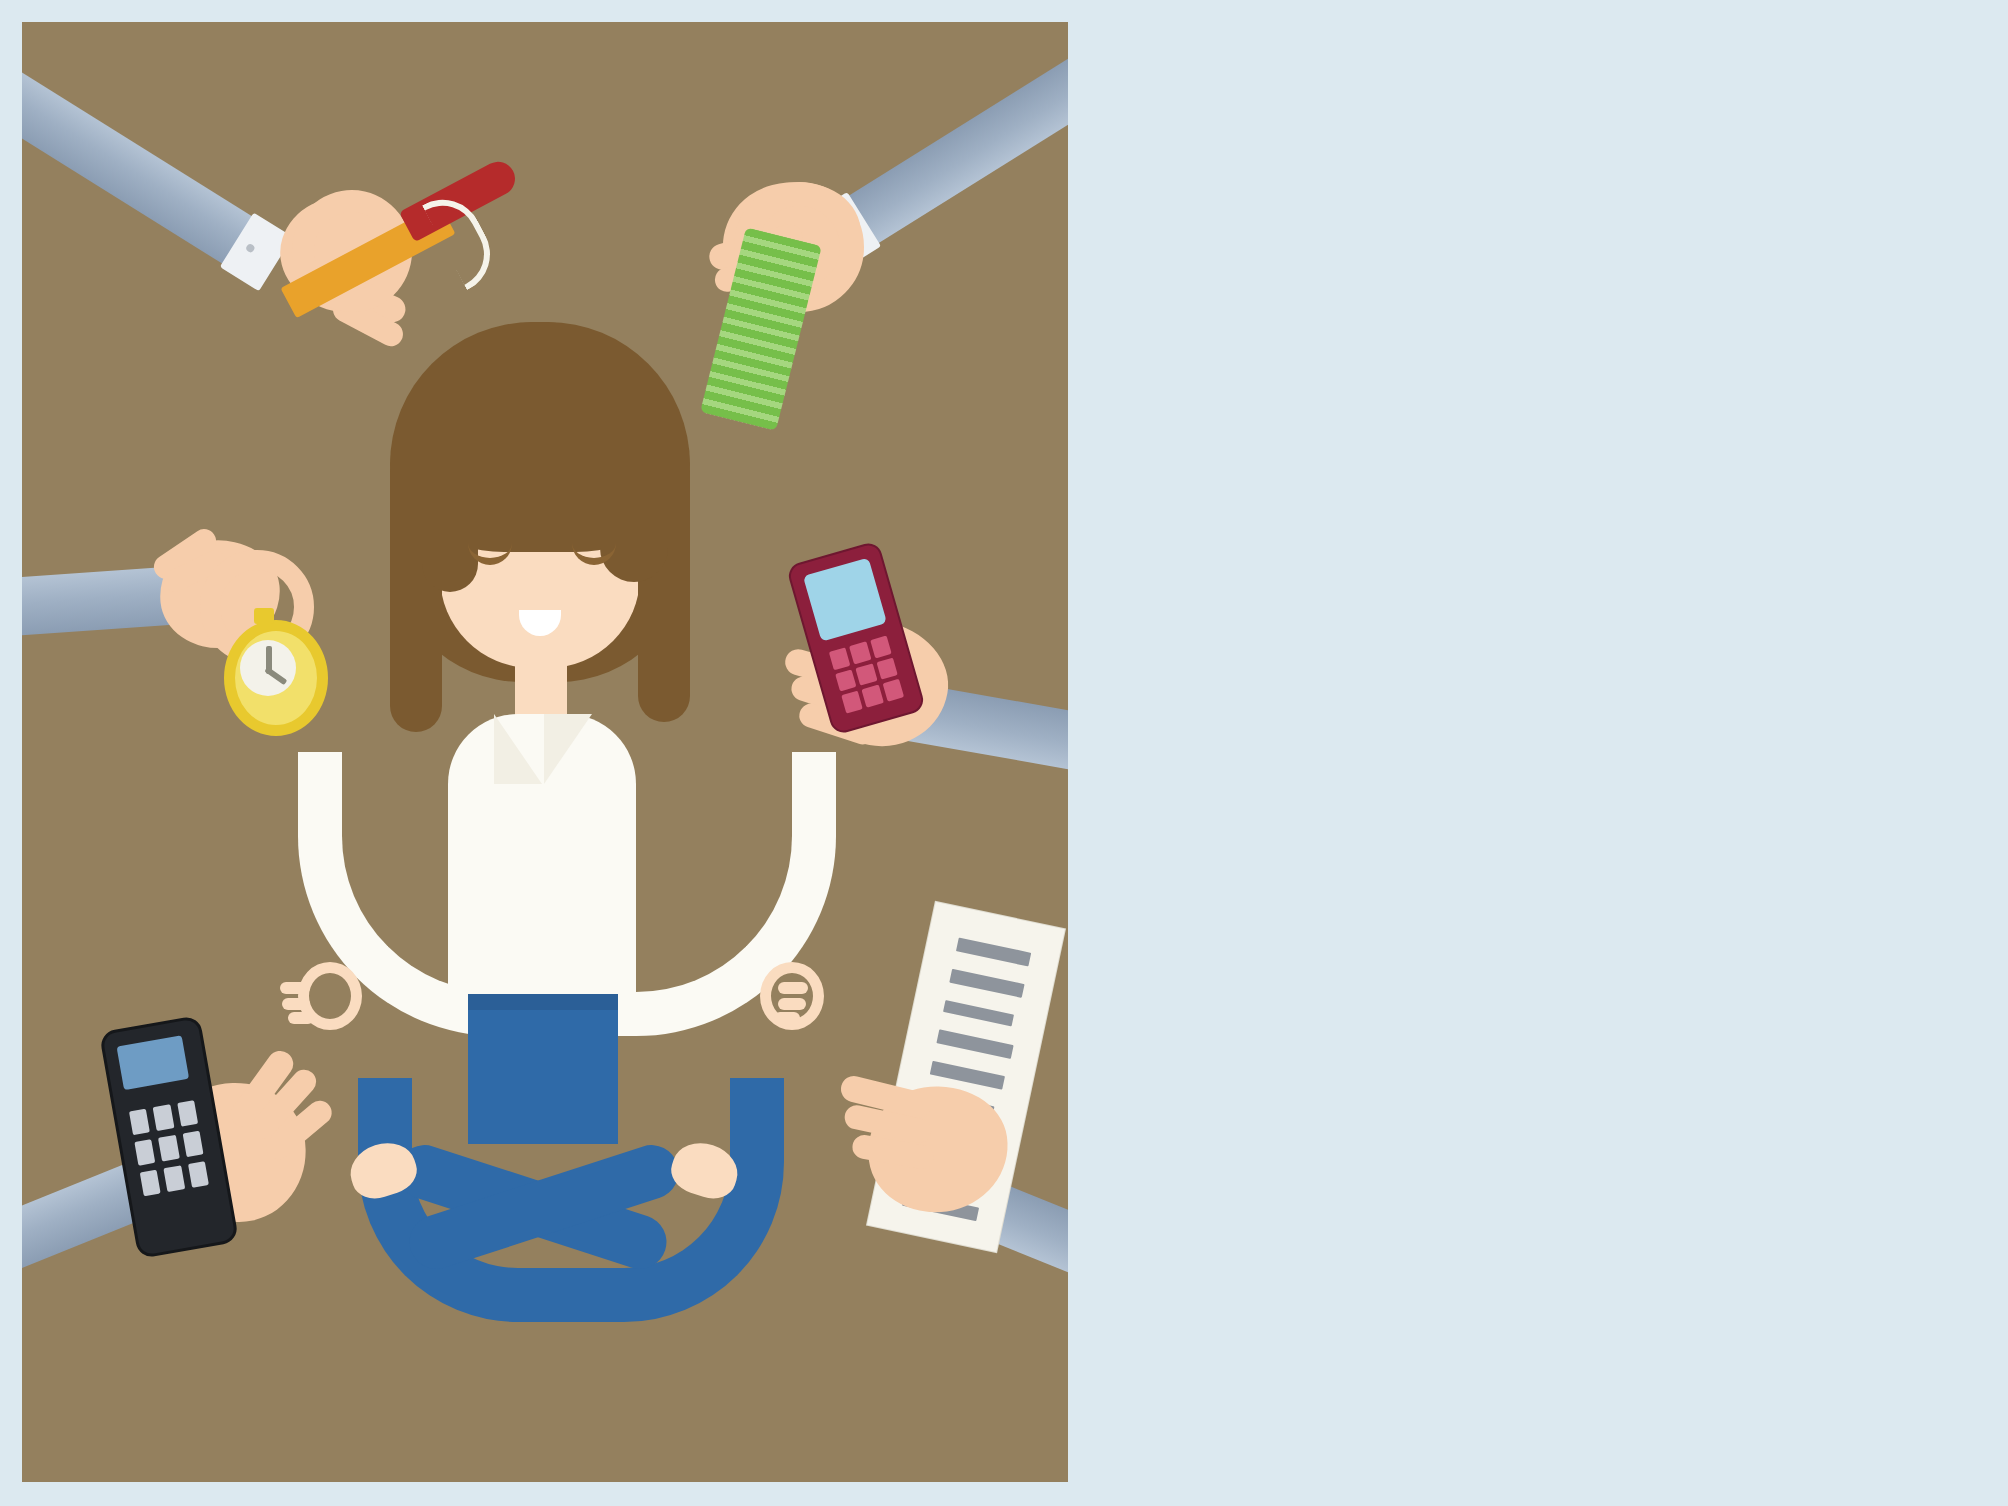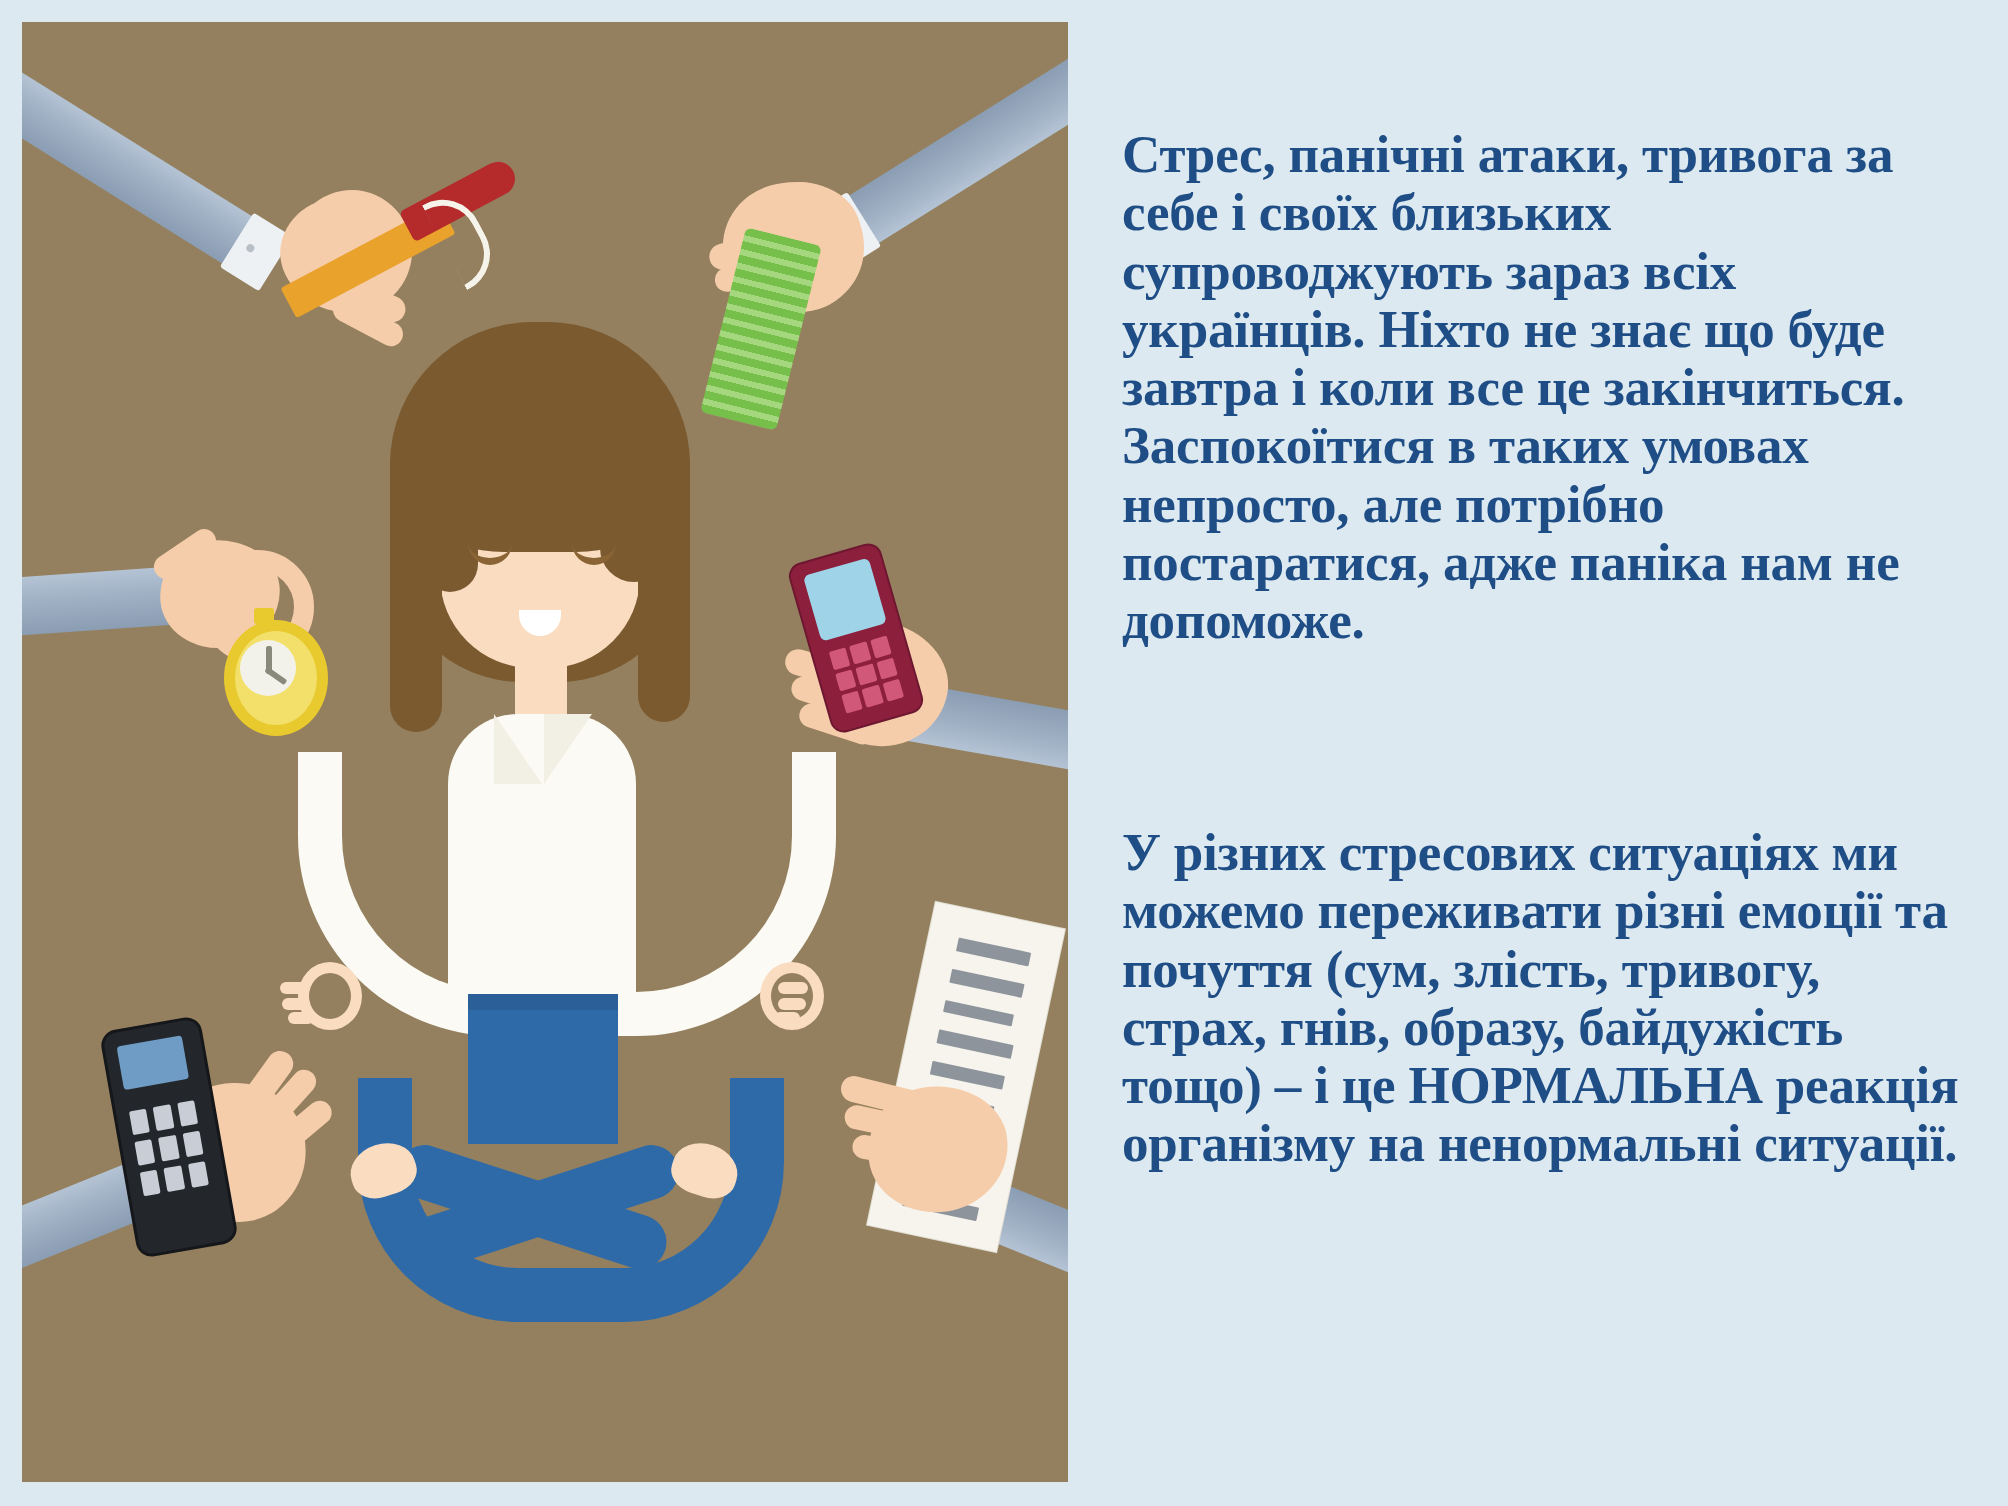--- a/index.html
+++ b/index.html
@@ -534,17 +534,15 @@
       <div class="leg r"></div>
       <div class="shin a"></div>
       <div class="shin b"></div>
       <div class="foot l"></div>
       <div class="foot r"></div>
     </div>
 
   </div>
 
   <div id="text-panel">
-    <p class="para" id="para1">Стрес, панічні атаки, тривога за себе і своїх близьких супроводжують зараз всіх українців. Ніхто не знає що буде завтра і коли все це закінчиться. Заспокоїтися в таких умовах непросто, але потрібно постаратися, адже паніка нам не допоможе.</p>
-    <p class="para" id="para2">У різних стресових ситуаціях ми можемо переживати різні емоції та почуття (сум, злість, тривогу, страх, гнів, образу, байдужість тощо) – і це НОРМАЛЬНА реакція організму на ненормальні ситуації.</p>
   </div>
 
 </div>
 
 </body></html>

